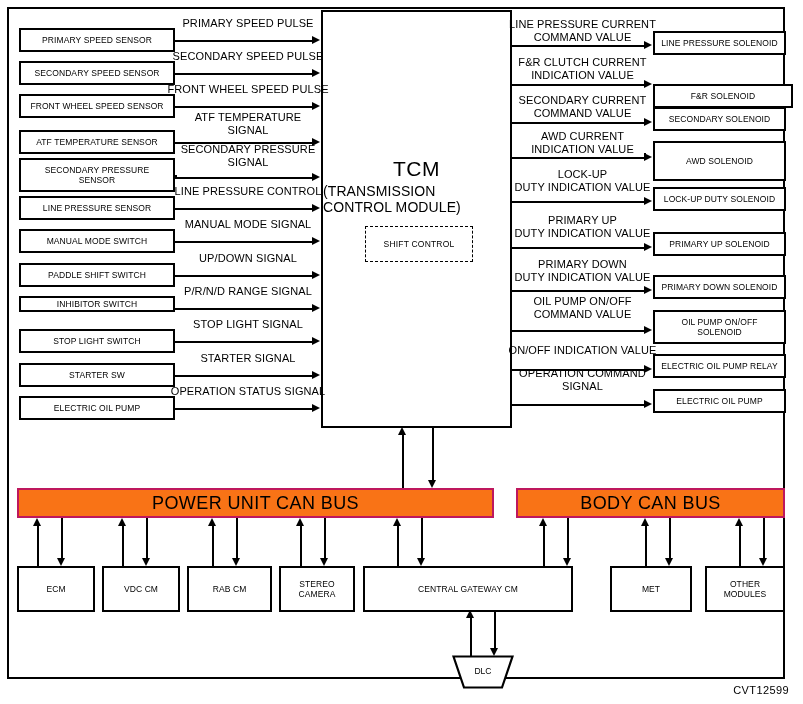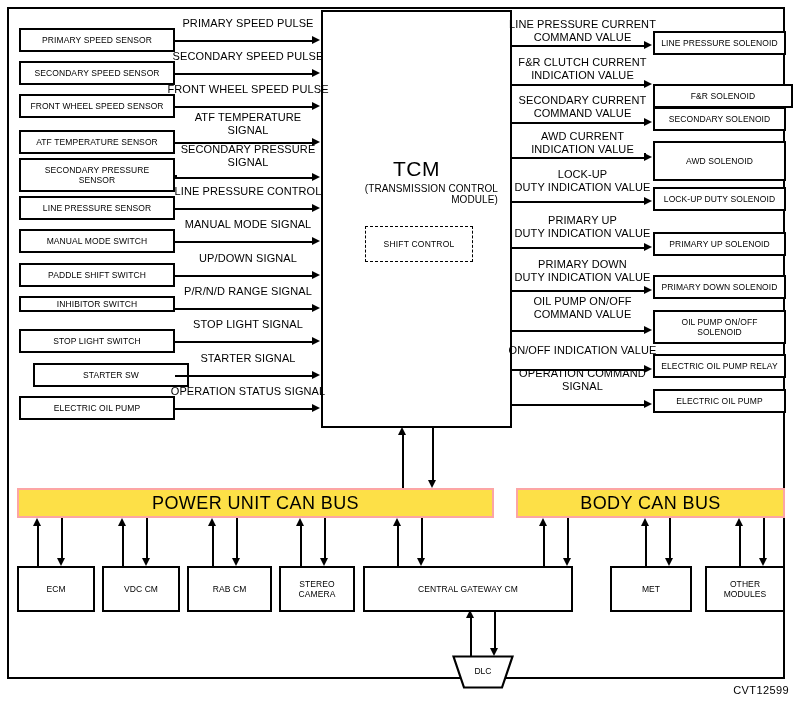--- a/index.html
+++ b/index.html
@@ -90,40 +90,40 @@
   #tcm-title{
     position:absolute;
     left:0; right:0; top:145px;
     text-align:center;
     font-size:21px;
     letter-spacing:0.5px;
   }
   #tcm-sub{
     position:absolute;
     left:0; right:12px; top:171px;
-    text-align:right;
-    font-size:10px;
+    text-align:left;
+    font-size:14px;
     letter-spacing:0.1px;
   }
   #shift-control{
     position:absolute;
     left:42px; top:214px;
     width:108px; height:36px;
     border:1.5px dashed #000;
     box-sizing:border-box;
     display:flex;align-items:center;justify-content:center;
     font-size:8.5px;
     letter-spacing:0.2px;
   }
   
   .bus{
     position:absolute;
-    border:2px solid #fca5a5;
-    box-sizing:border-box;
-    background:#fde047;
+    border:2px solid #be185d;
+    box-sizing:border-box;
+    background:#f97316;
     display:flex;align-items:center;justify-content:center;
     font-size:18px;
     letter-spacing:0.4px;
   }
   
   #dlc-wrap{
     position:absolute;
     left:452px; top:655px;
     width:62px; height:34px;
   }
@@ -196,21 +196,21 @@
       <div class="arr-r" style="left:312px;top:271px;"></div>
       <div class="lbl" style="left:138px;top:252px;width:220px;">UP/DOWN SIGNAL</div>
       <div class="box" style="left: 19px; top: 296px; width: 156px; height: 16px; white-space: pre-line;">INHIBITOR SWITCH</div>
       <div class="hline" style="left:175px;top:308px;width:138px;"></div>
       <div class="arr-r" style="left:312px;top:304px;"></div>
       <div class="lbl" style="left:138px;top:285px;width:220px;">P/R/N/D RANGE SIGNAL</div>
       <div class="box" style="left: 19px; top: 329px; width: 156px; height: 24px; white-space: pre-line;">STOP LIGHT SWITCH</div>
       <div class="hline" style="left:175px;top:341px;width:138px;"></div>
       <div class="arr-r" style="left:312px;top:337px;"></div>
       <div class="lbl" style="left:138px;top:318px;width:220px;">STOP LIGHT SIGNAL</div>
-      <div class="box" style="left: 19px; top: 363px; width: 156px; height: 24px; white-space: pre-line; margin-left: 14px;">STARTER SW</div>
+      <div class="box" style="left: 19px; top: 363px; width: 156px; height: 24px; white-space: pre-line;">STARTER SW</div>
       <div class="hline" style="left:175px;top:375px;width:138px;"></div>
       <div class="arr-r" style="left:312px;top:371px;"></div>
       <div class="lbl" style="left:138px;top:352px;width:220px;">STARTER SIGNAL</div>
       <div class="box" style="left: 19px; top: 396px; width: 156px; height: 24px; white-space: pre-line;">ELECTRIC OIL PUMP</div>
       <div class="hline" style="left:175px;top:408px;width:138px;"></div>
       <div class="arr-r" style="left:312px;top:404px;"></div>
       <div class="lbl" style="left:138px;top:385px;width:220px;">OPERATION STATUS SIGNAL</div>
     </div>
 
   <div id="outputs-layer">

